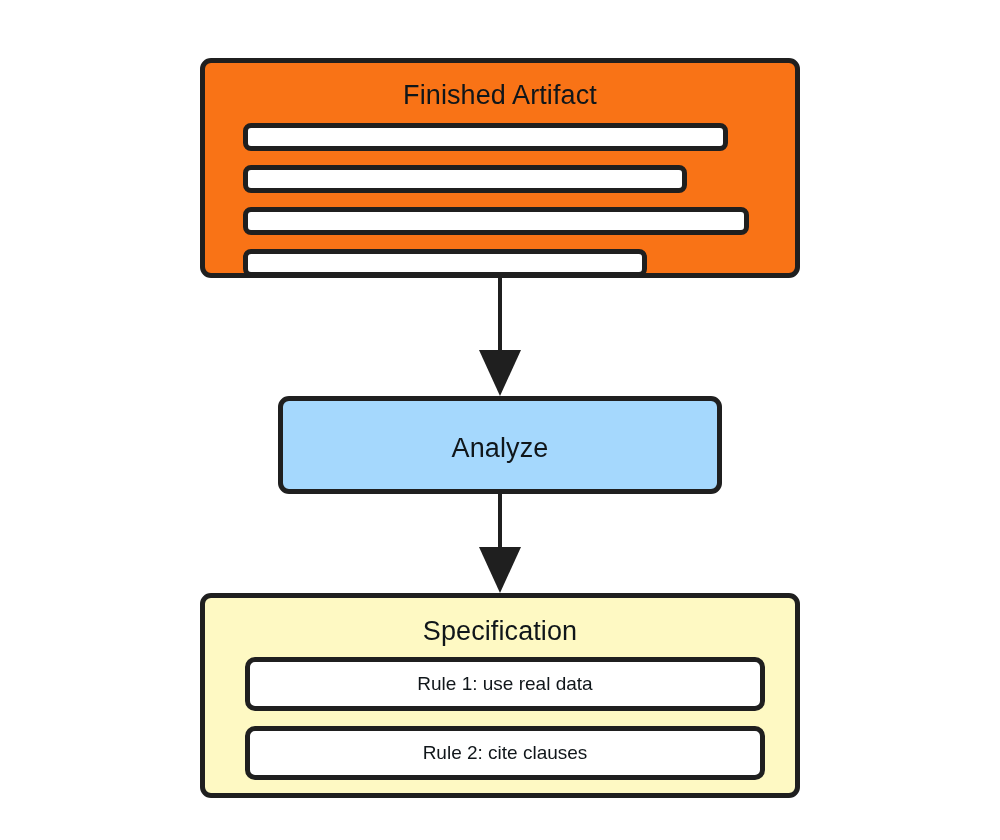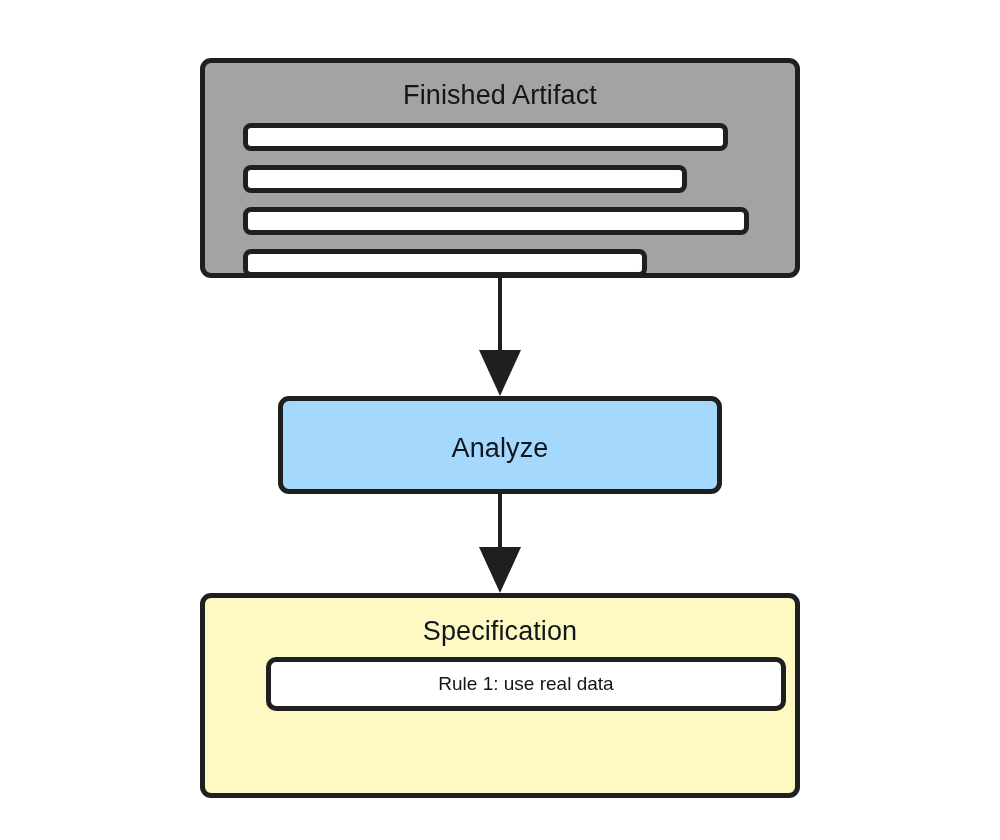--- a/index.html
+++ b/index.html
@@ -43,21 +43,21 @@
     letter-spacing: 0.1px;
     white-space: nowrap;
   }
 
   
   #artifact-node {
     left: 200px;
     top: 58px;
     width: 600px;
     height: 220px;
-    background: #a3a3a3;
+    background: #f97316;
   }
   #artifact-node .node-title {
     top: 16px;
   }
 
   .artifact-bar {
     position: absolute;
     box-sizing: border-box;
     height: 28px;
     background: #ffffff;
@@ -100,21 +100,21 @@
     left: 40px;
     width: 520px;
     height: 54px;
     background: #ffffff;
     border: 5px solid #1f1f1f;
     border-radius: 10px;
     display: flex;
     align-items: center;
     justify-content: center;
   }
-  .rule-box.r1 { top: 59px; margin-left: 21px; }
+  .rule-box.r1 { top: 59px; }
   .rule-box.r2 { top: 128px; }
 
   .rule-label {
     color: #10161a;
     font-size: 19px;
     line-height: 22px;
     white-space: nowrap;
   }
 
   
@@ -167,15 +167,18 @@
     <div class="node-title">Analyze</div>
   </div>
 
   <div class="node" id="spec-node">
     <div class="node-title">Specification</div>
 
     <div class="rule-box r1">
       <span class="rule-label">Rule 1: use real data</span>
     </div>
 
+    <div class="rule-box r2">
+      <span class="rule-label">Rule 2: cite clauses</span>
+    </div>
   </div>
 
 </div>
 
 </body></html>

